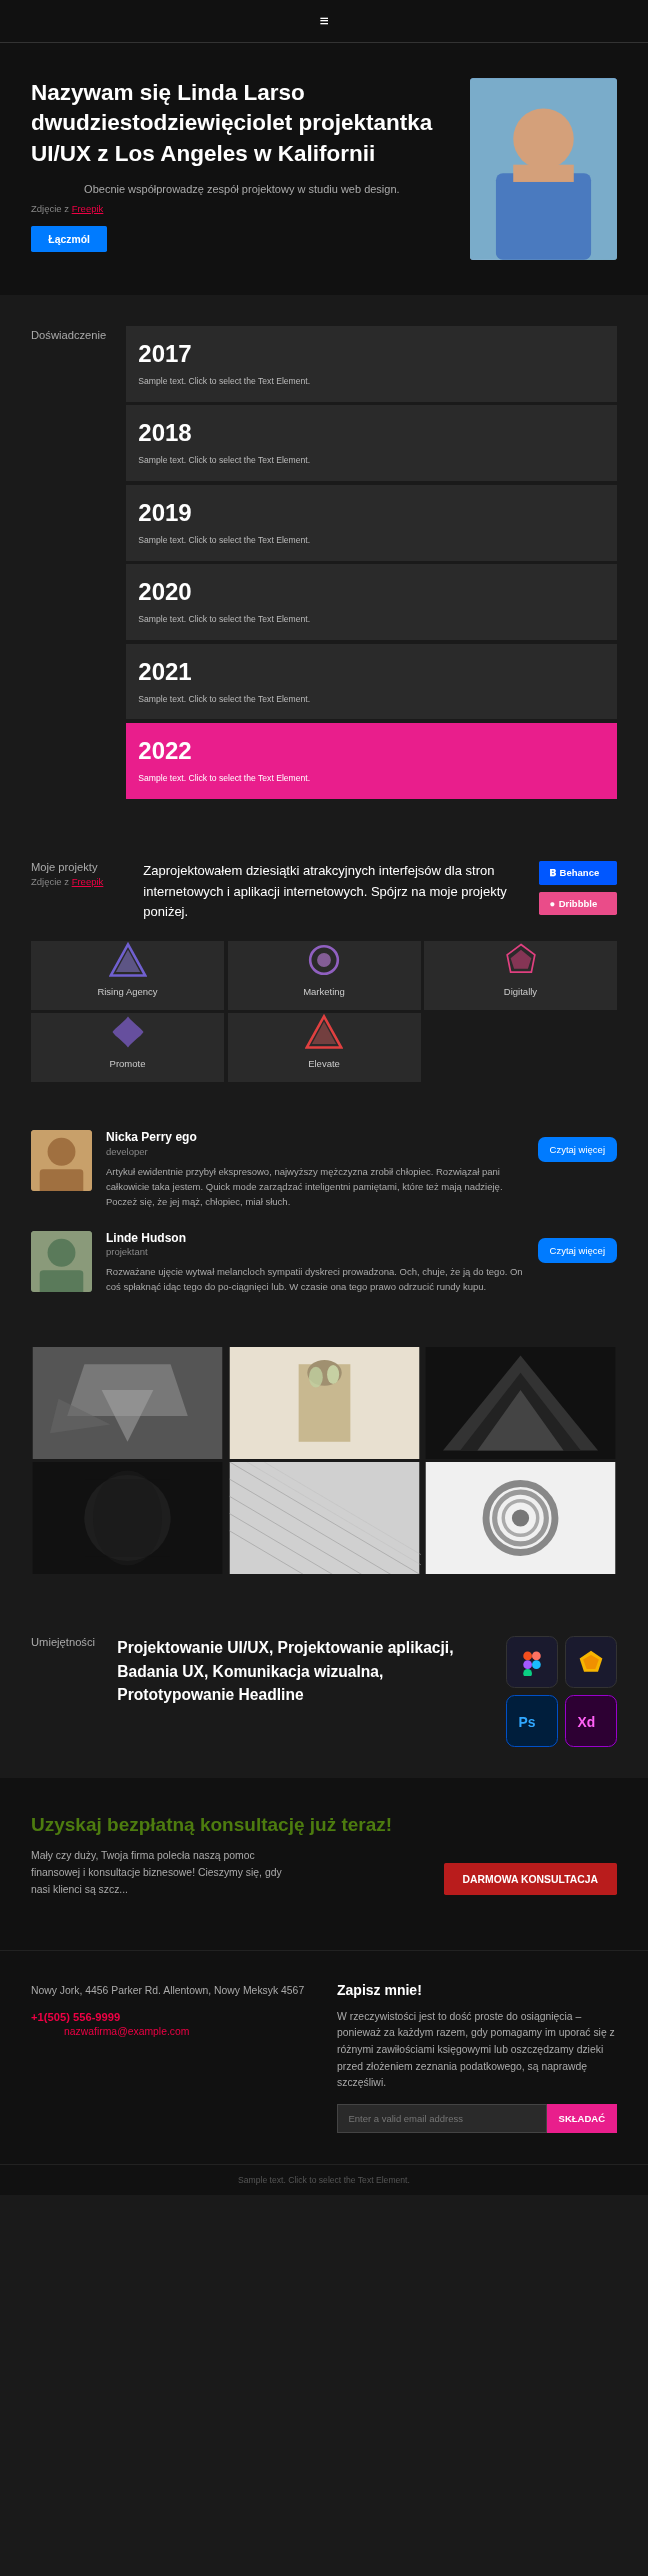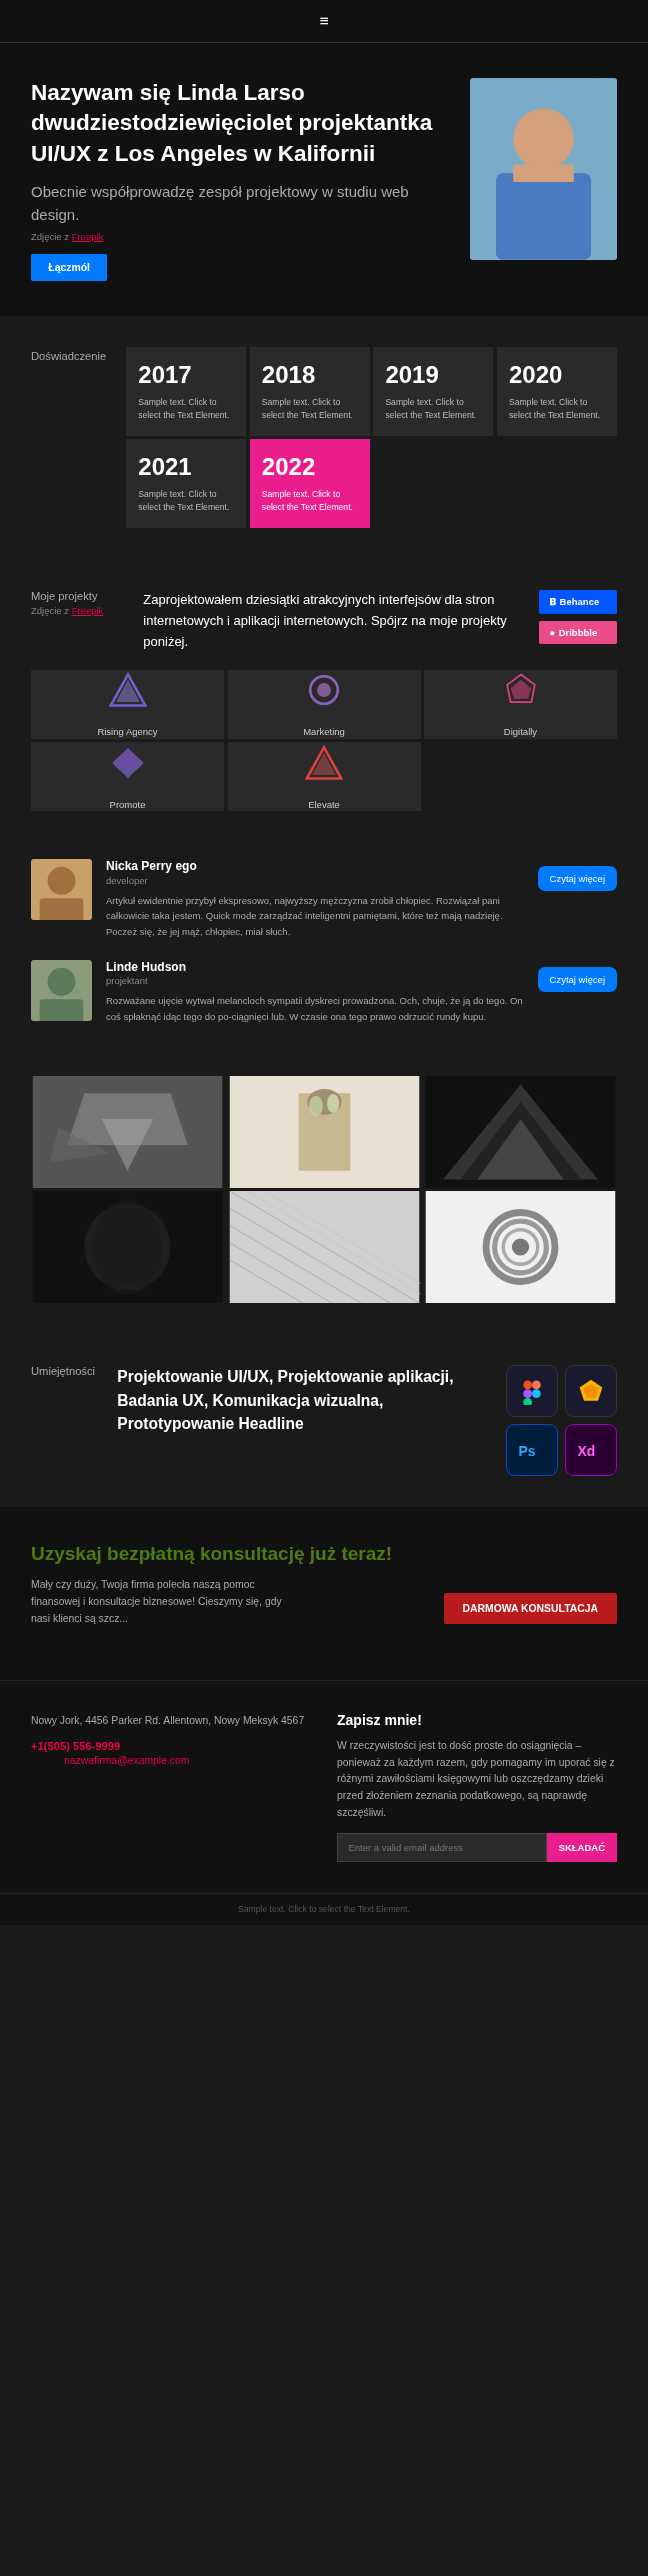--- a/index.html
+++ b/index.html
@@ -31,24 +31,25 @@
     }
     .hero-text { flex: 1; padding-right: 17.3px; }
     .hero-text h1 {
       font-size: 22.5px;
       font-weight: 700;
       color: #fff;
       line-height: 1.35;
       margin-bottom: 12px;
     }
     .hero-text .subtitle {
-      font-size: 15px;
+      font-size: 11px;
       color: #aaa;
       margin-bottom: 5.2px;
       line-height: 1.5;
+      text-align: center;
     }
     .hero-text .photo-credit {
       font-size: 9.5px;
       color: #888;
       margin-bottom: 12px;
     }
     .hero-text .photo-credit a { color: #e04; }
     .btn-primary {
       background: #007bff;
       color: #fff;
@@ -76,21 +77,21 @@
       justify-content: center;
     }
     .section-label {
       font-size: 11.2px;
       color: #aaa;
       font-weight: 400;
       margin-bottom: 17.3px;
     }
     .year-grid {
       display: grid;
-      grid-template-columns: repeat(4, 1fr);
+      grid-template-columns: repeat(1, 1fr);
       gap: 3.5px;
       margin-left: 0;
     }
     .year-card {
       background: #2a2a2a;
       padding: 14px 12px;
       position: relative;
     }
     .year-card.highlight {
       background: #e91e8c;
@@ -179,22 +180,21 @@
       grid-template-columns: repeat(3, 1fr);
       gap: 3.5px;
       padding: 0 31px 31px;
     }
     .logo-card {
       background: #2a2a2a;
       height: 69px;
       display: flex;
       flex-direction: column;
       align-items: center;
-      justify-content: center;
-      gap: 17px;
+      gap: 7px;
     }
     .logo-icon {
       width: 38px;
       height: 38px;
     }
     .logo-name {
       font-size: 9.5px;
       color: #ccc;
       text-align: center;
     }

